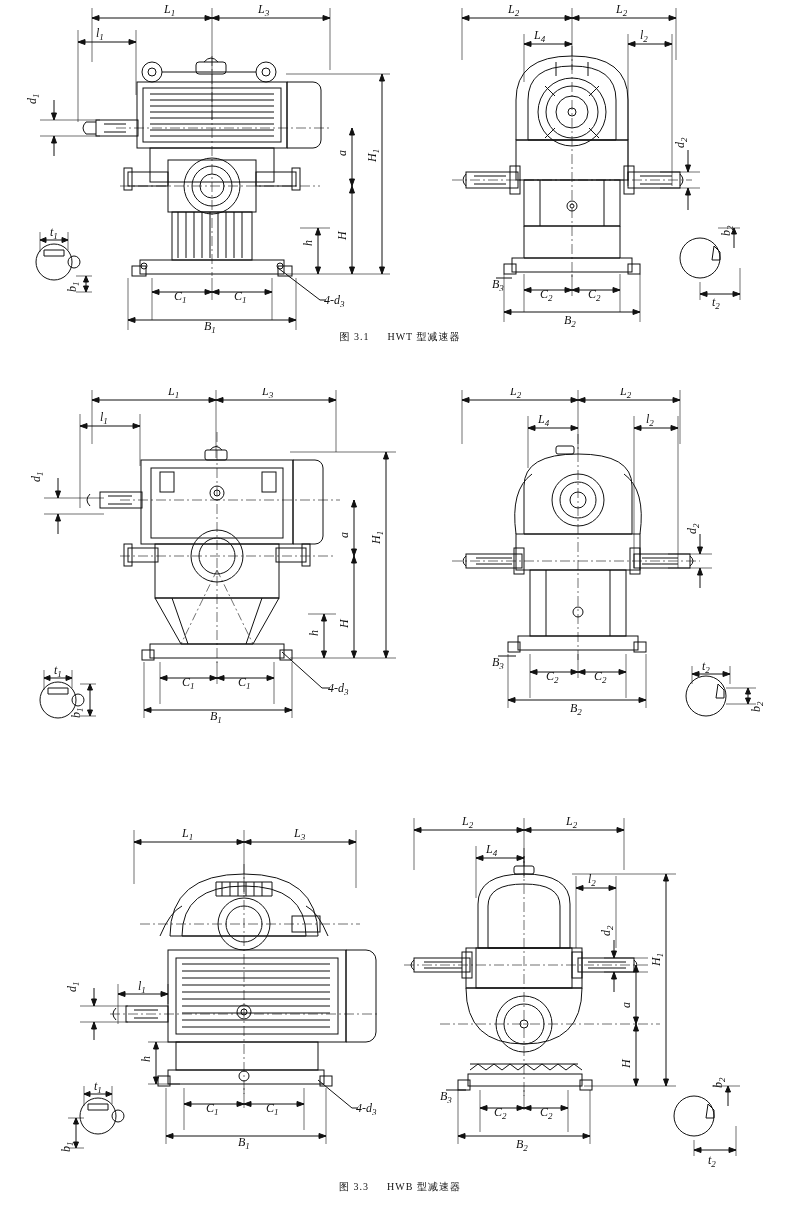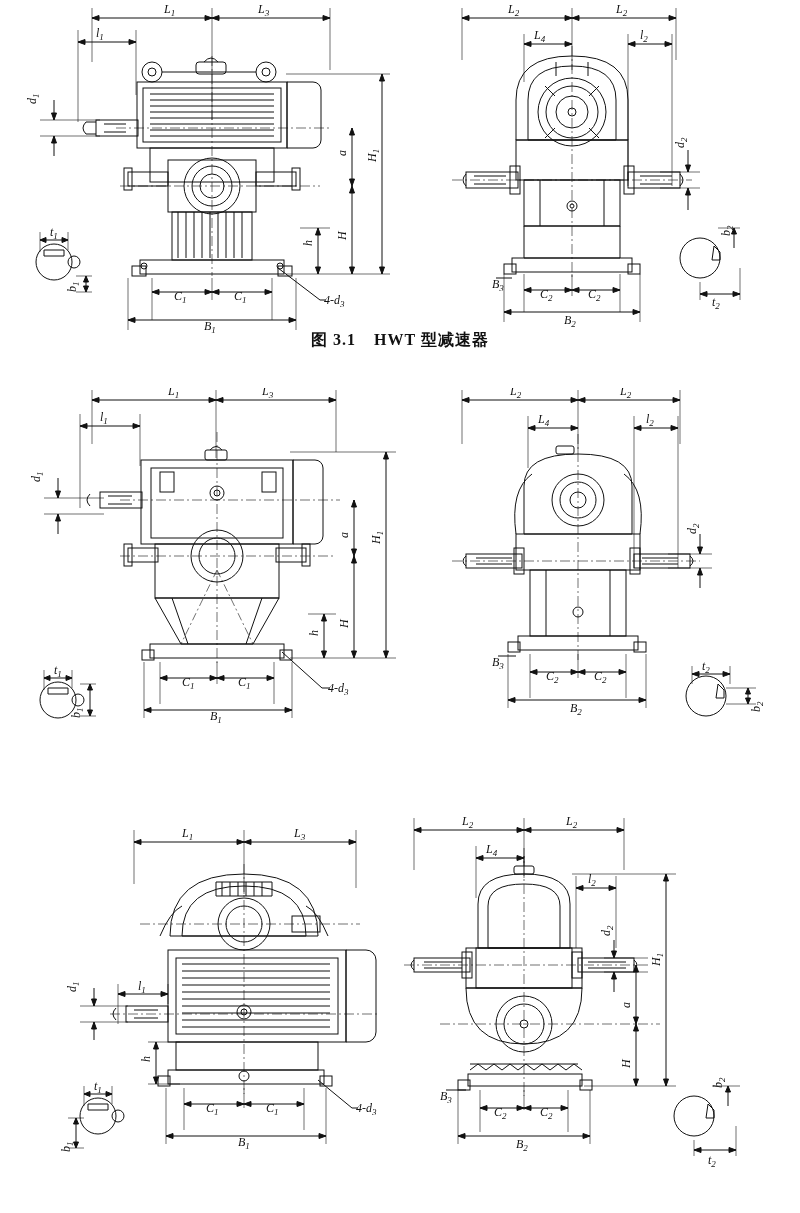--- a/index.html
+++ b/index.html
@@ -1,19 +1,19 @@
 <!DOCTYPE html>
 <html><head>
 <meta charset="utf-8">
 <style>
   html,body{margin:0;padding:0;background:#fff;}
   body{width:800px;height:1213px;position:relative;font-family:"Liberation Serif",serif;color:#111;}
   .page{position:relative;width:800px;height:1213px;overflow:hidden;}
   .fig{position:absolute;left:0;width:800px;}
-  .caption{position:absolute;width:800px;text-align:center;font-size:16px;letter-spacing:1px;font-weight:bold;}
+  .caption{position:absolute;width:800px;text-align:center;font-size:10px;letter-spacing:1px;}
   .caption .num{margin-right:18px;}
   svg{display:block;}
   .dim{font-family:"Liberation Serif",serif;font-style:italic;font-size:12px;}
   .dimn{font-family:"Liberation Serif",serif;font-size:12px;}
   text{fill:#111;}
 </style>
 </head>
 <body>
 
 <div class="page">
@@ -724,15 +724,18 @@
         <text x="660" y="158" transform="rotate(-90 660 158)">H<tspan font-size="9" dy="3">1</tspan></text>
         <text x="630" y="260" transform="rotate(-90 630 260)">H</text>
         <text x="440" y="292">B<tspan font-size="9" dy="3">3</tspan></text>
         <text x="494" y="308">C<tspan font-size="9" dy="3">2</tspan></text>
         <text x="540" y="308">C<tspan font-size="9" dy="3">2</tspan></text>
         <text x="516" y="340">B<tspan font-size="9" dy="3">2</tspan></text>
         <text x="722" y="280" transform="rotate(-90 722 280)">b<tspan font-size="9" dy="3">2</tspan></text>
         <text x="708" y="356">t<tspan font-size="9" dy="3">2</tspan></text>
       </g>
     </svg>
+    <div class="caption" style="top:372px;">
+      <span class="num">图 3.3</span><span>HWB 型减速器</span>
+    </div>
   </div>
 
 </div>
 
 </body></html>

